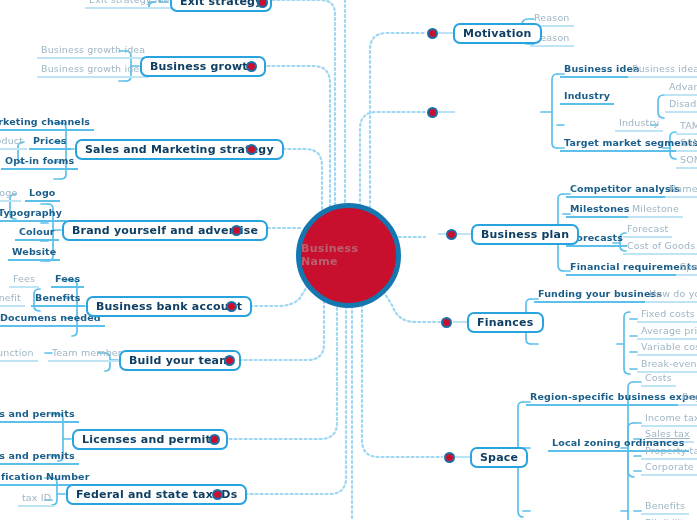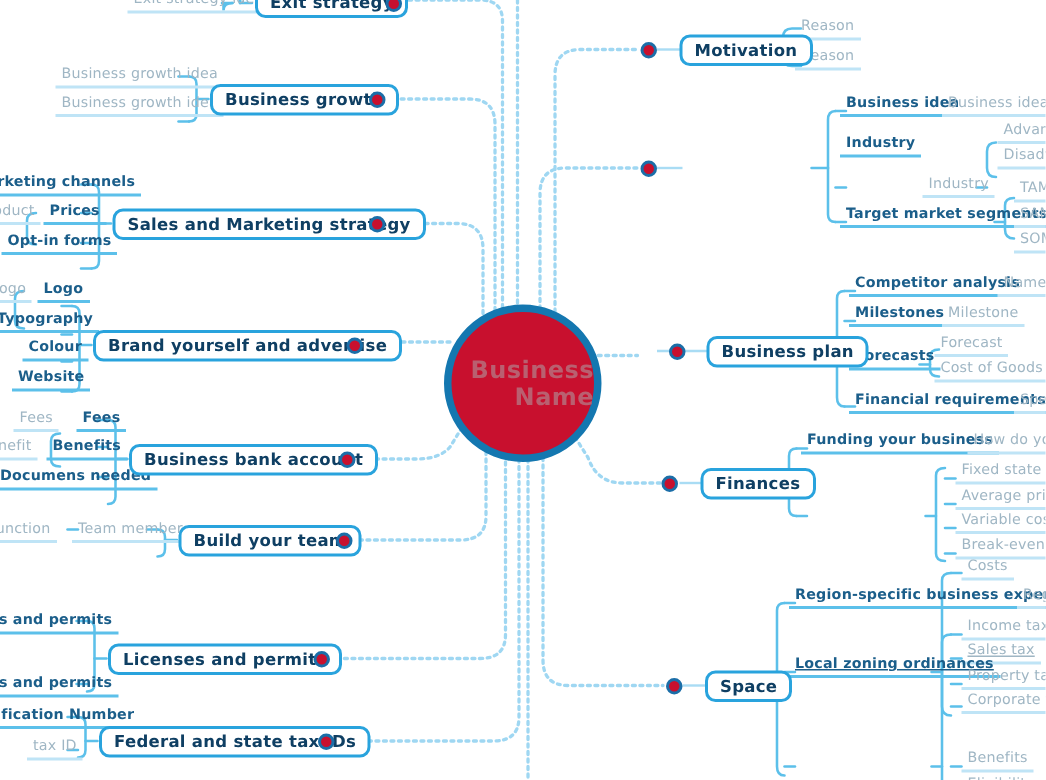--- a/index.html
+++ b/index.html
@@ -12,22 +12,22 @@
   svg.wires{position:absolute;left:0;top:0;width:697px;height:520px;pointer-events:none;}
 
   
   .center-node{
     position:absolute;border-radius:50%;
     background:#c8102e;border:5px solid #1477b0;
     display:flex;align-items:center;justify-content:center;
     box-sizing:border-box;z-index:6;
   }
   .center-label{
-    color:#b96070;font-size:16px;font-weight:bold;letter-spacing:.3px;
-    text-align:right;line-height:1.1;
+    color:#b96070;font-size:11px;font-weight:bold;letter-spacing:.3px;
+    text-align:left;line-height:1.1;
   }
 
   
   .main-node{
     position:absolute;z-index:5;box-sizing:border-box;
     background:#ffffff;border:2px solid #29a3dd;border-radius:7px;
     color:#0f3f63;font-size:11px;font-weight:bold;letter-spacing:.2px;
     padding:4px 8px 5px 8px;white-space:nowrap;
     display:flex;align-items:center;justify-content:center;height:21px;
   }
@@ -422,21 +422,21 @@
     <span>Spending</span>
   </div>
 
   <div class="n2 rt" style="left:534px;top:287px;">
     <span>Funding your business</span>
   </div>
   <div class="n3 rt" style="left:645px;top:287px;">
     <span>How do you fund</span>
   </div>
   <div class="n3 rt" style="left:637px;top:307px;">
-    <span>Fixed state</span>
+    <span>Fixed costs</span>
   </div>
   <div class="n3 rt" style="left:637px;top:324px;">
     <span>Average price</span>
   </div>
   <div class="n3 rt" style="left:637px;top:340px;">
     <span>Variable costs</span>
   </div>
   <div class="n3 rt" style="left:637px;top:357px;">
     <span>Break-even point</span>
   </div>
@@ -446,21 +446,21 @@
   </div>
   <div class="n3 rt" style="left:678px;top:390px;">
     <span>Region</span>
   </div>
   <div class="n3 rt" style="left:641px;top:411px;">
     <span>Income tax</span>
   </div>
   <div class="n3 rt" style="left:641px;top:427px;text-decoration:underline;">
     <span>Sales tax</span>
   </div>
-  <div class="n2 rt" style="left:526px;top:436px;text-decoration:underline;">
+  <div class="n2 rt" style="left:548px;top:436px;">
     <span>Local zoning ordinances</span>
   </div>
   <div class="n3 rt" style="left:641px;top:444px;">
     <span>Property tax</span>
   </div>
   <div class="n3 rt" style="left:641px;top:460px;">
     <span>Corporate tax</span>
   </div>
   <div class="n3 rt" style="left:641px;top:371px;">
     <span>Costs</span>

